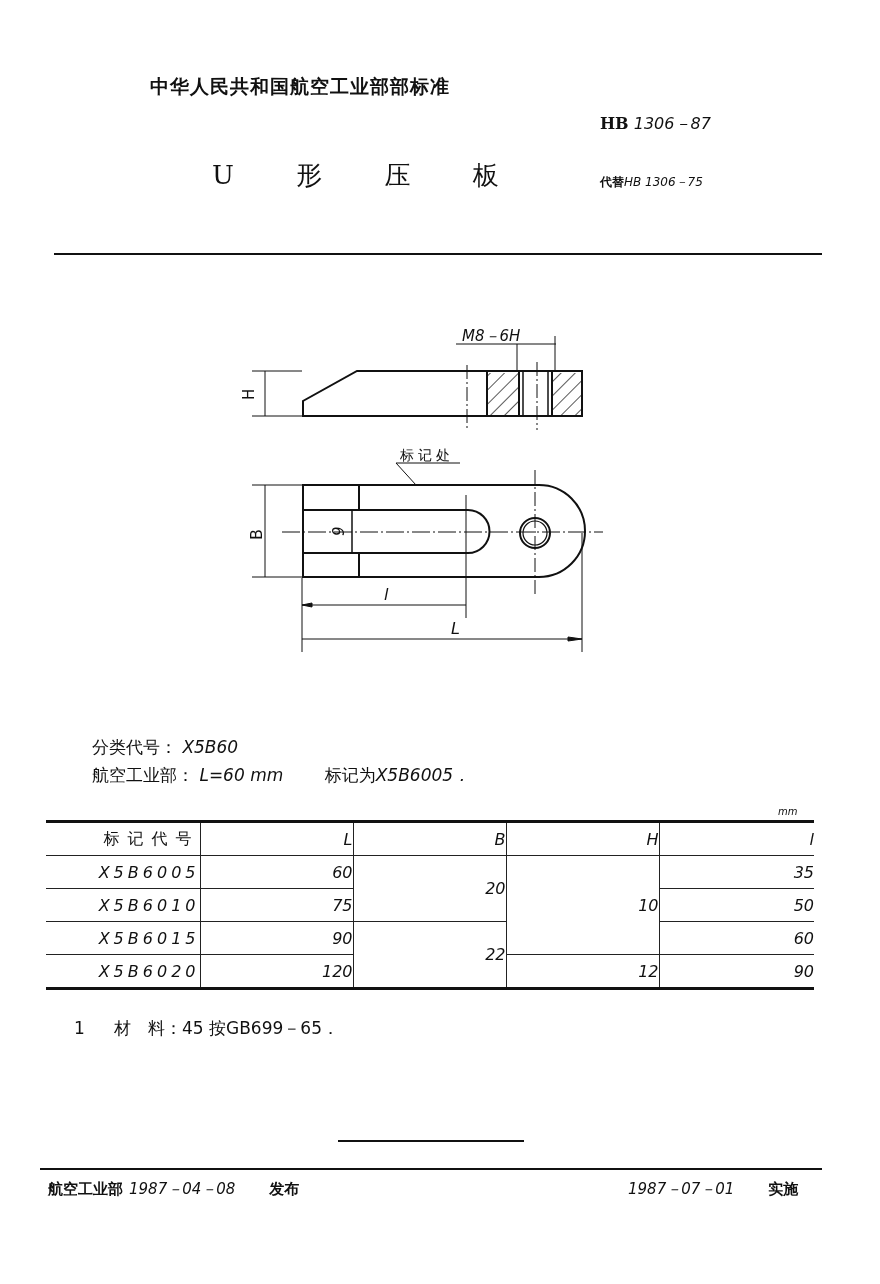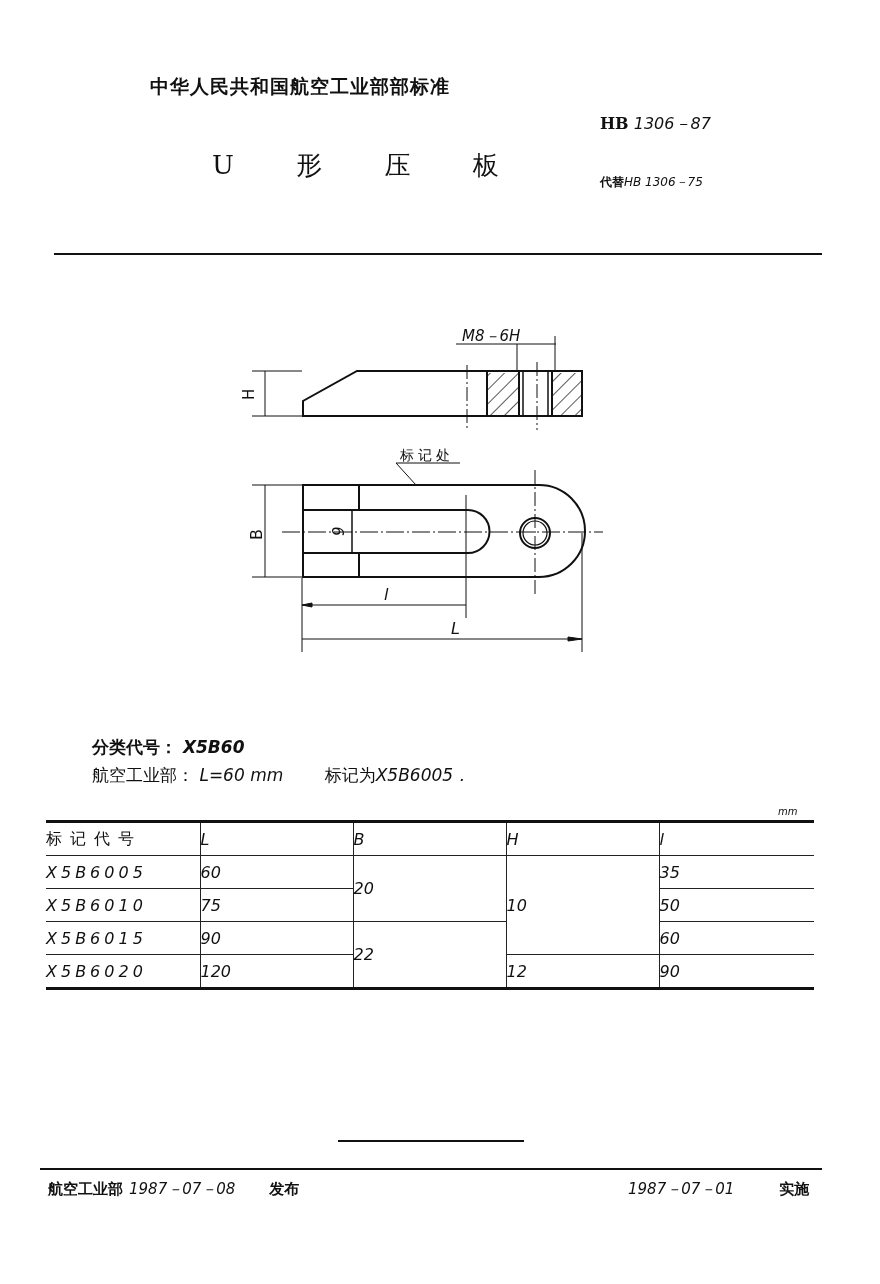--- a/index.html
+++ b/index.html
@@ -3,32 +3,32 @@
 <meta charset="utf-8">
 <style>
   html, body { margin:0; padding:0; background:#fff; }
   body { width:880px; height:1284px; position:relative; overflow:hidden;
          font-family:"DejaVu Sans", sans-serif; color:#111; }
   .abs { position:absolute; }
   .org { left:150px; top:74px; font-size:19px; font-weight:bold; letter-spacing:1px; }
   .std { left:600px; top:114px; font-size:16px; }
   .std b { font-family:"DejaVu Serif", serif; font-weight:bold; }
   .it { font-style:italic; font-family:"DejaVu Sans", sans-serif; }
-  .title { left:212px; top:148px; font-size:26px; font-family:"DejaVu Serif", serif; word-spacing:24px; }
+  .title { left:212px; top:158px; font-size:26px; font-family:"DejaVu Serif", serif; word-spacing:24px; }
   .title span { margin-right:30px; }
   .repl { left:600px; top:174px; font-size:12px; }
   .hr-top { left:54px; top:253px; width:768px; height:2px; background:#111; }
   svg.draw { position:absolute; left:0; top:0; }
   .meta { left:92px; font-size:17px; }
-  .meta1 { top:736px;font-weight:bold; }
+  .meta1 { top:736px; }
   .meta2 { top:764px; }
   .unit { left:778px; top:806px; font-size:10px; font-style:italic; }
   table.spec { position:absolute; left:46px; top:820px; width:768px; border-collapse:collapse;
                border-top:3px solid #111; border-bottom:3px solid #111; font-size:16px; }
-  table.spec td { border:1px solid #222; text-align:left; height:32px; padding:0; font-style:italic; }
+  table.spec td { border:1px solid #222; text-align:right; height:32px; padding:0; font-style:italic; }
   table.spec tr td:first-child { border-left:none; }
   table.spec tr td:last-child { border-right:none; }
   table.spec td.h { font-style:normal; letter-spacing:8px; }
   table.spec td.code { letter-spacing:4px;margin-top:36px; }
   .notes { left:74px; top:1014px; font-size:17px; line-height:29px; }
   .notes .n { display:inline-block; width:40px; }
   .short-rule { left:338px; top:1140px; width:186px; height:2px; background:#111; }
   .hr-bot { left:40px; top:1168px; width:782px; height:2px; background:#111; }
   .foot { top:1180px; font-size:15px; font-weight:bold; }
   .foot-l { left:48px; }
@@ -172,22 +172,23 @@
   <tr>
     <td class="code">X5B6020</td>
     <td>120</td>
     <td>12</td>
     <td>90</td>
   </tr>
 </tbody>
   </table>
 
 <div class="abs notes">
+  <div><span class="n">1</span><span>材　料：45 按GB699－65．</span></div>
 </div>
 
 <div class="abs short-rule"></div>
 <div class="abs hr-bot"></div>
 <div class="abs foot foot-l">
-  <span>航空工业部</span><span class="d" style="margin-right:34px">1987－07－08</span><span>发布</span>
+  <span>航空工业部</span><span class="d" style="margin-right:34px">1987－04－08</span><span>发布</span>
 </div>
 <div class="abs foot foot-r">
-  <span class="d" style="margin-right:45px">1987－07－01</span><span>实施</span>
+  <span class="d" style="margin-right:34px">1987－07－01</span><span>实施</span>
 </div>
 
 </body></html>

